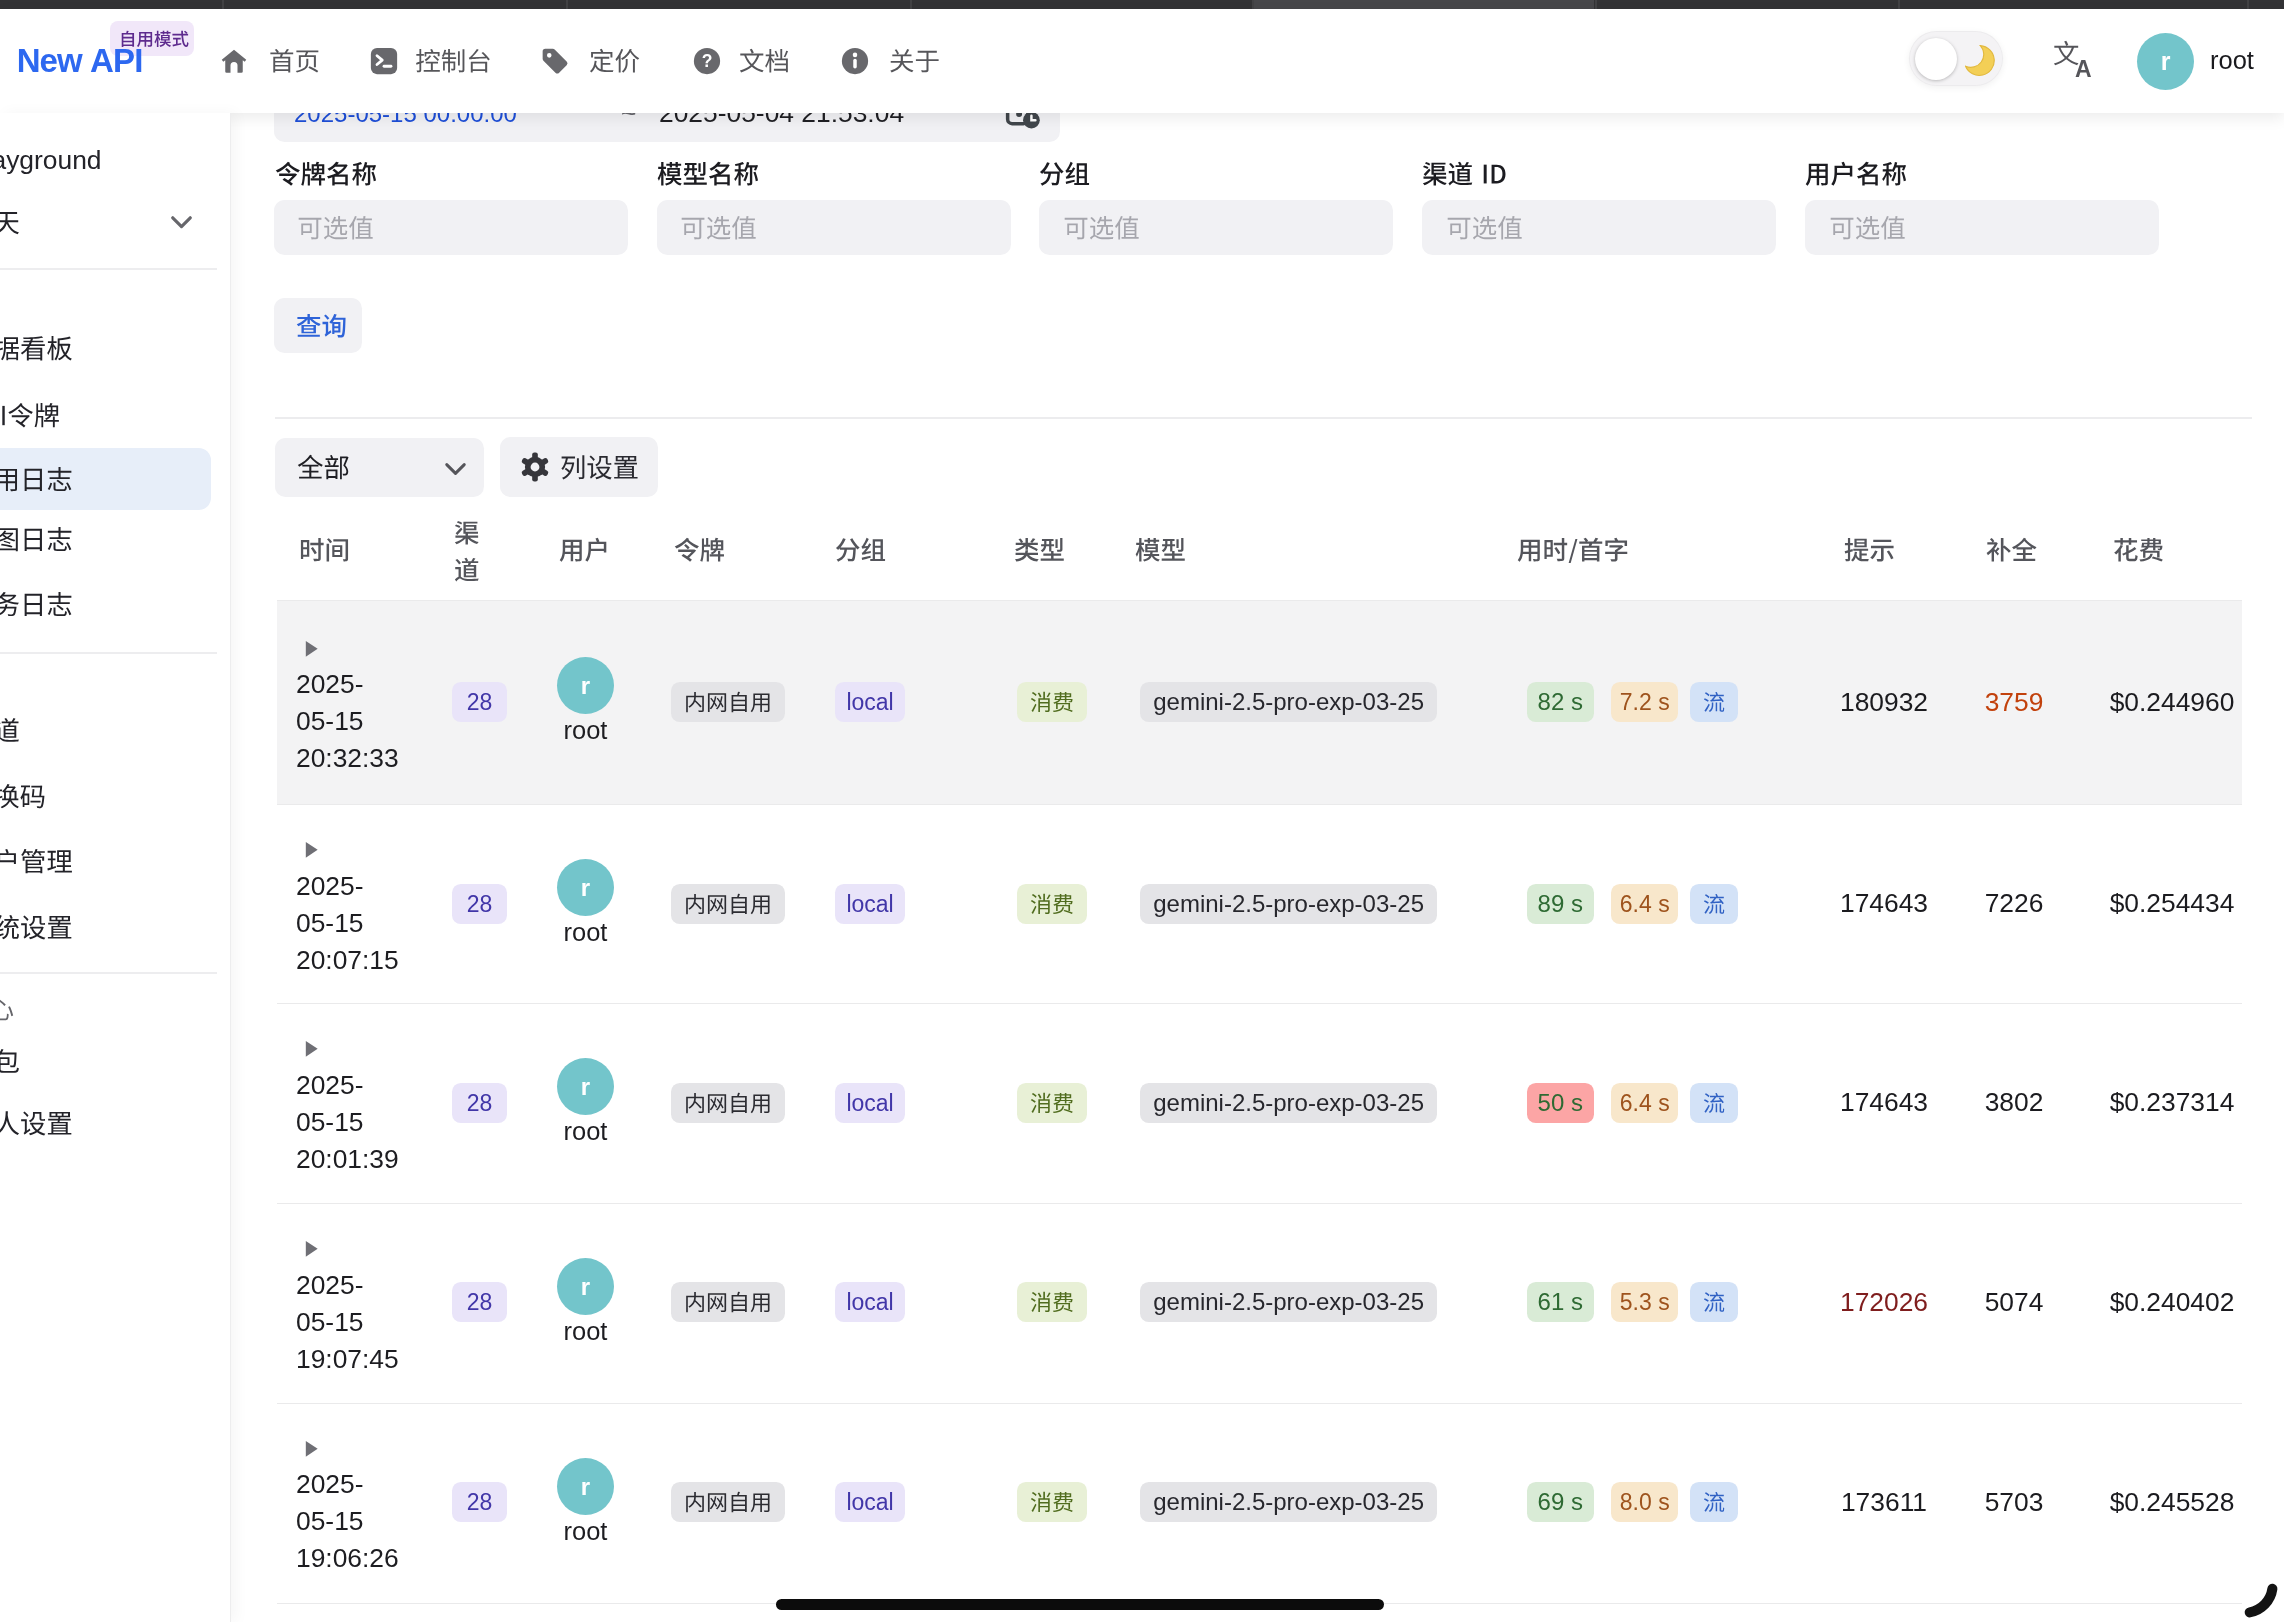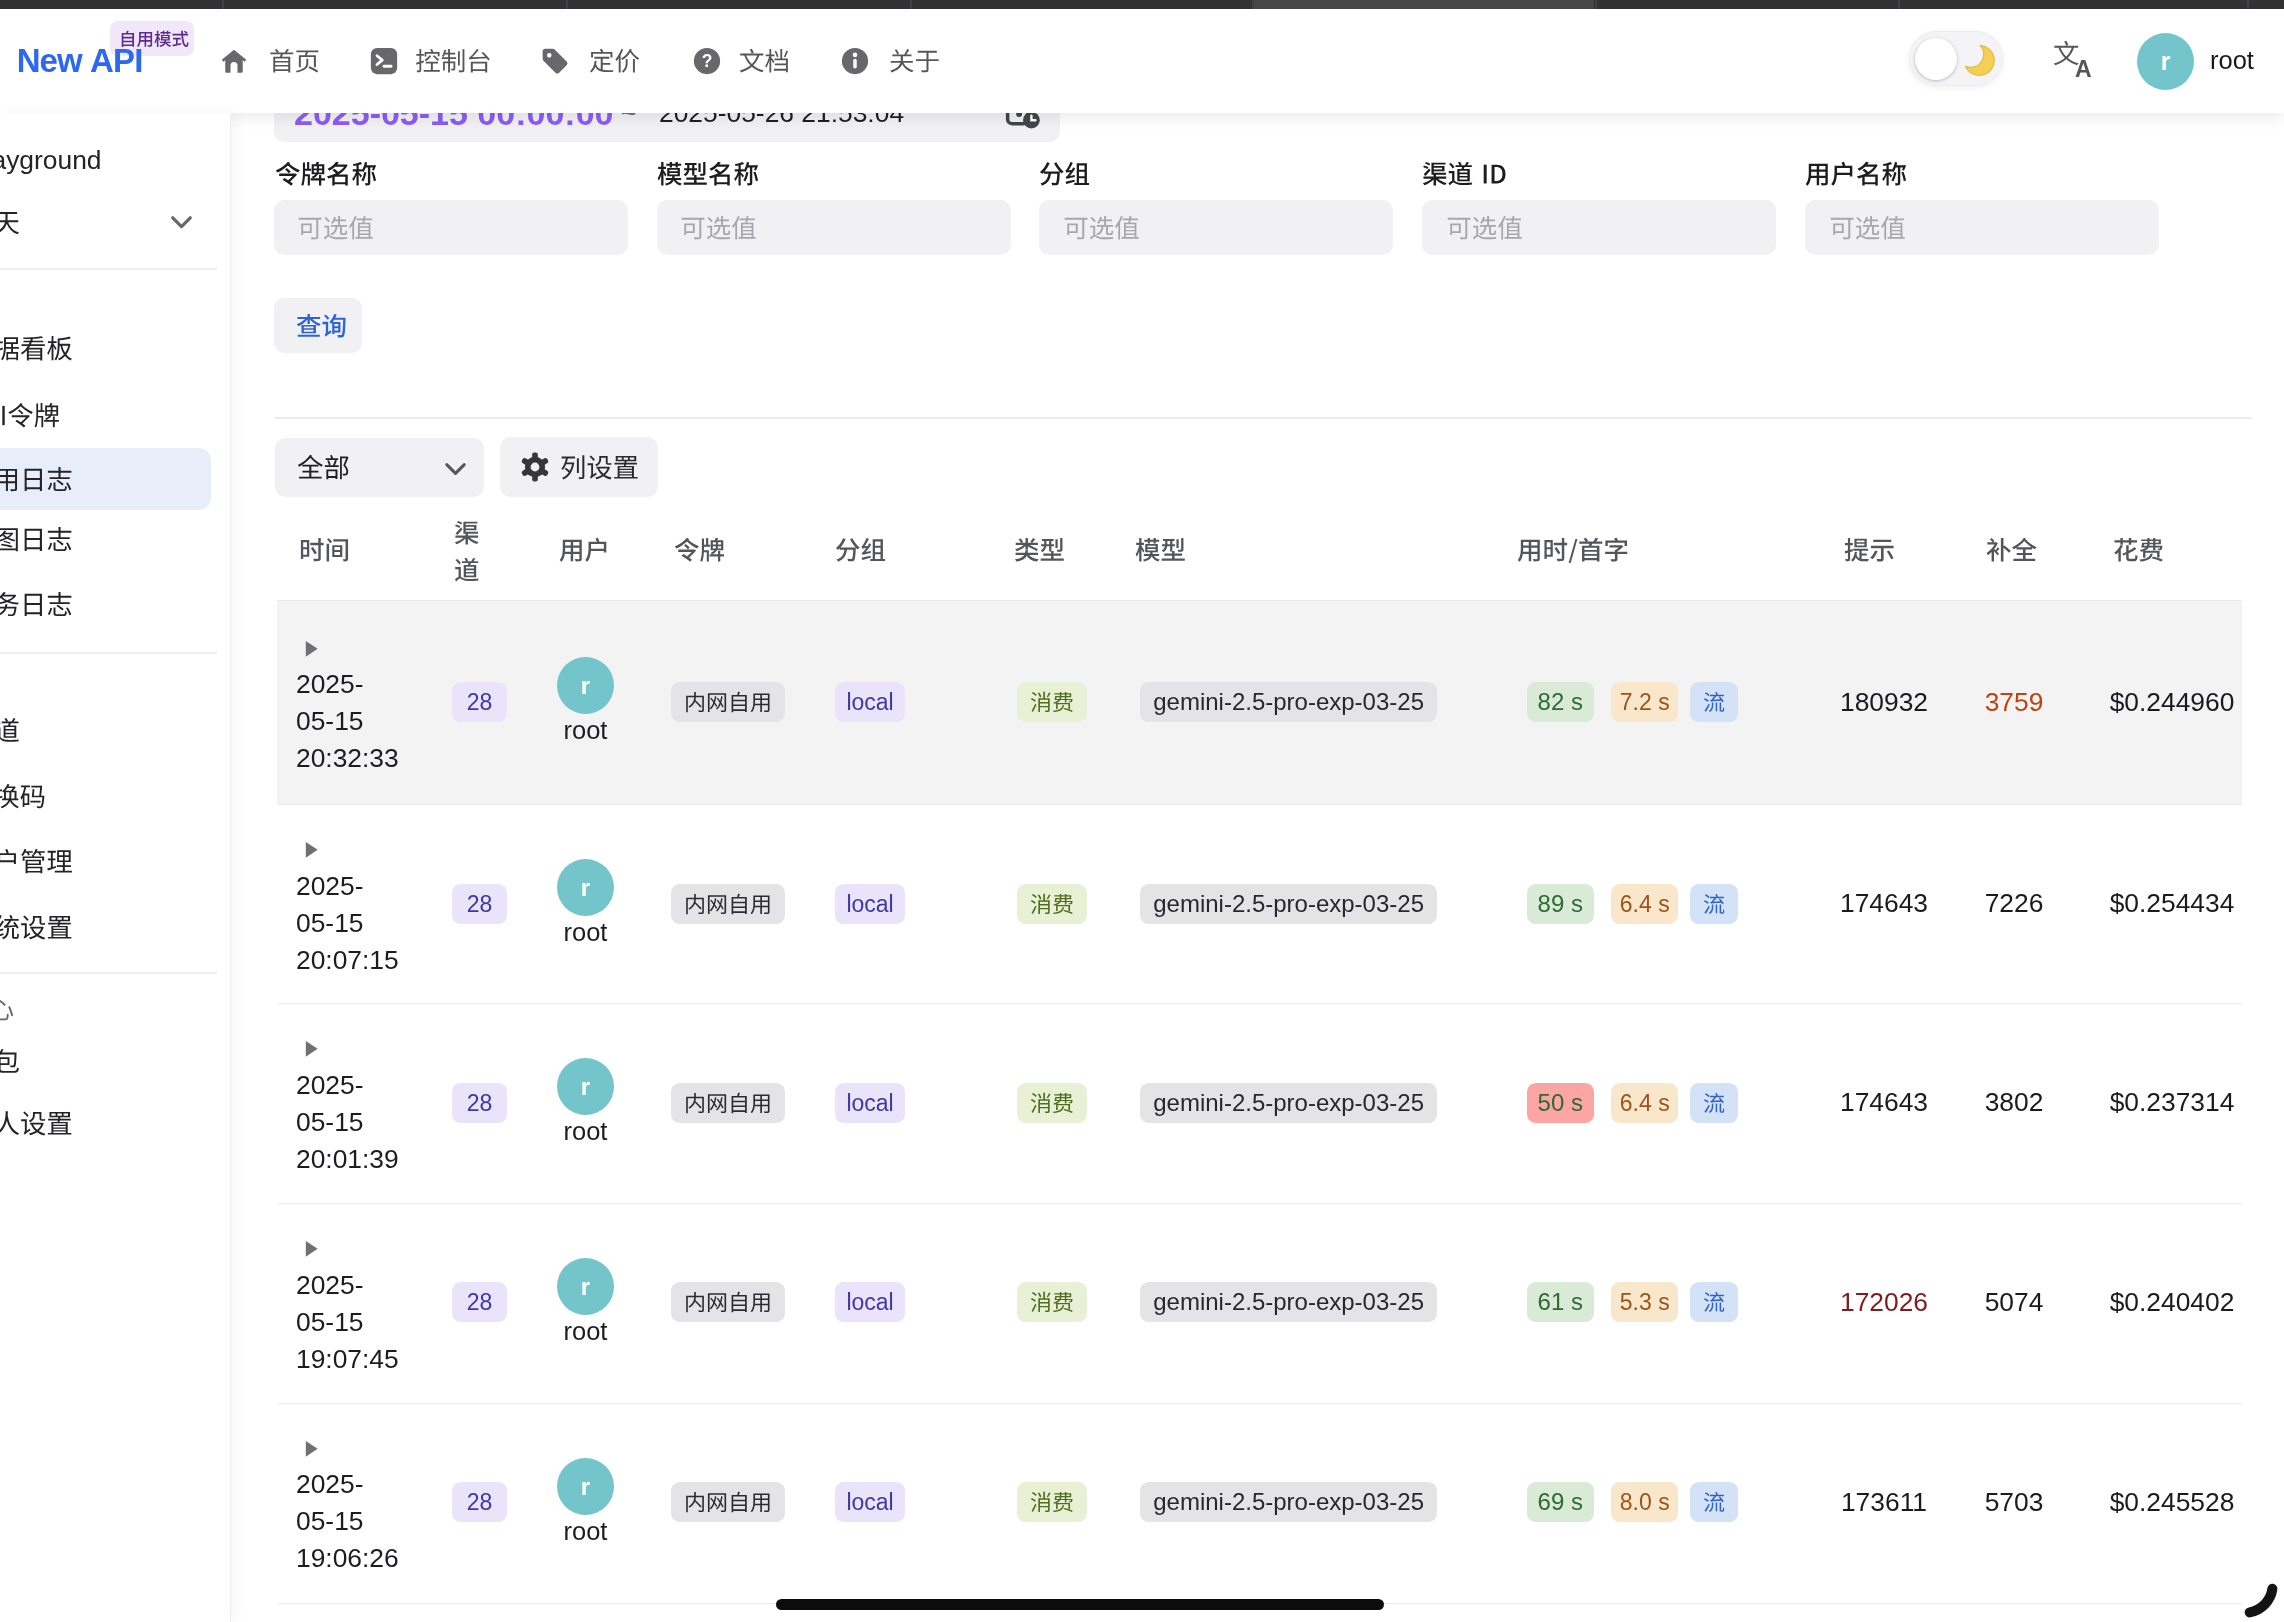--- a/index.html
+++ b/index.html
@@ -108,23 +108,23 @@
 <div class="ab" style="left:0;top:0;width:2284px;height:8.8px;background:#333335;"></div>
 <div class="ab" style="left:1252px;top:0;width:342px;height:8.8px;background:#47474a;"></div>
 <div class="ab" style="left:222px;top:0;width:1.8px;height:8.8px;background:#424244;"></div>
 <div class="ab" style="left:566px;top:0;width:1.8px;height:8.8px;background:#424244;"></div>
 <div class="ab" style="left:910px;top:0;width:1.8px;height:8.8px;background:#424244;"></div>
 <div class="ab" style="left:1252px;top:0;width:1.8px;height:8.8px;background:#424244;"></div>
 <div class="ab" style="left:1595px;top:0;width:1.8px;height:8.8px;background:#424244;"></div>
 <div class="ab" style="left:1898px;top:0;width:1.8px;height:8.8px;background:#424244;"></div>
 <div class="ab" style="left:2247px;top:0;width:1.8px;height:8.8px;background:#424244;"></div>
 <div class="ab" style="left:274px;top:83px;width:786px;height:59px;border-radius:10.6px;background:#f1f1f4;"></div>
-<div class="ab flex" style="left:294px;top:86px;height:55px;font-size:34px;color:#8b5cf6;font-weight:bold;">2025-05-15 00:00:00</div>
+<div class="ab flex" style="left:294px;top:86px;height:55px;font-size:24px;color:#1d4ed8;">2025-05-15 00:00:00</div>
 <div class="ab flex" style="left:621px;top:86px;height:55px;font-size:26.4px;color:#68686e;">~</div>
-<div class="ab flex" style="left:659px;top:86px;height:55px;font-size:26.4px;color:#1f1f23;">2025-05-26 21:53:04</div>
+<div class="ab flex" style="left:659px;top:86px;height:55px;font-size:26.4px;color:#1f1f23;">2025-05-04 21:53:04</div>
 <svg class="ab" style="left:1005px;top:99px;" width="37" height="37" viewBox="0 0 42 42">
 <rect x="3" y="5" width="23" height="23" rx="5" fill="none" stroke="#41464b" stroke-width="4"></rect>
 <circle cx="16" cy="17" r="3.4" fill="#41464b"></circle>
 <circle cx="30" cy="24" r="9.5" fill="#41464b"></circle>
 <path d="M30 19 v5 h4.5" stroke="#fff" stroke-width="2.8" fill="none" stroke-linecap="round"></path>
 </svg>
 <div class="ab" style="left:0;top:8.8px;width:2284px;height:104px;background:#fff;
 box-shadow:0 5.3px 14px rgba(0,0,0,0.08);"></div>
 <div class="ab flex" style="left:16.7px;top:8.8px;height:104px;font-size:33px;font-weight:bold;color:#2d68f0;letter-spacing:-0.9px;z-index:5;">New&nbsp;API</div>
 <div class="ab" style="left:110px;top:21px;width:84px;height:35px;border-radius:8px;background:#f1e7f9;z-index:3;"></div>

